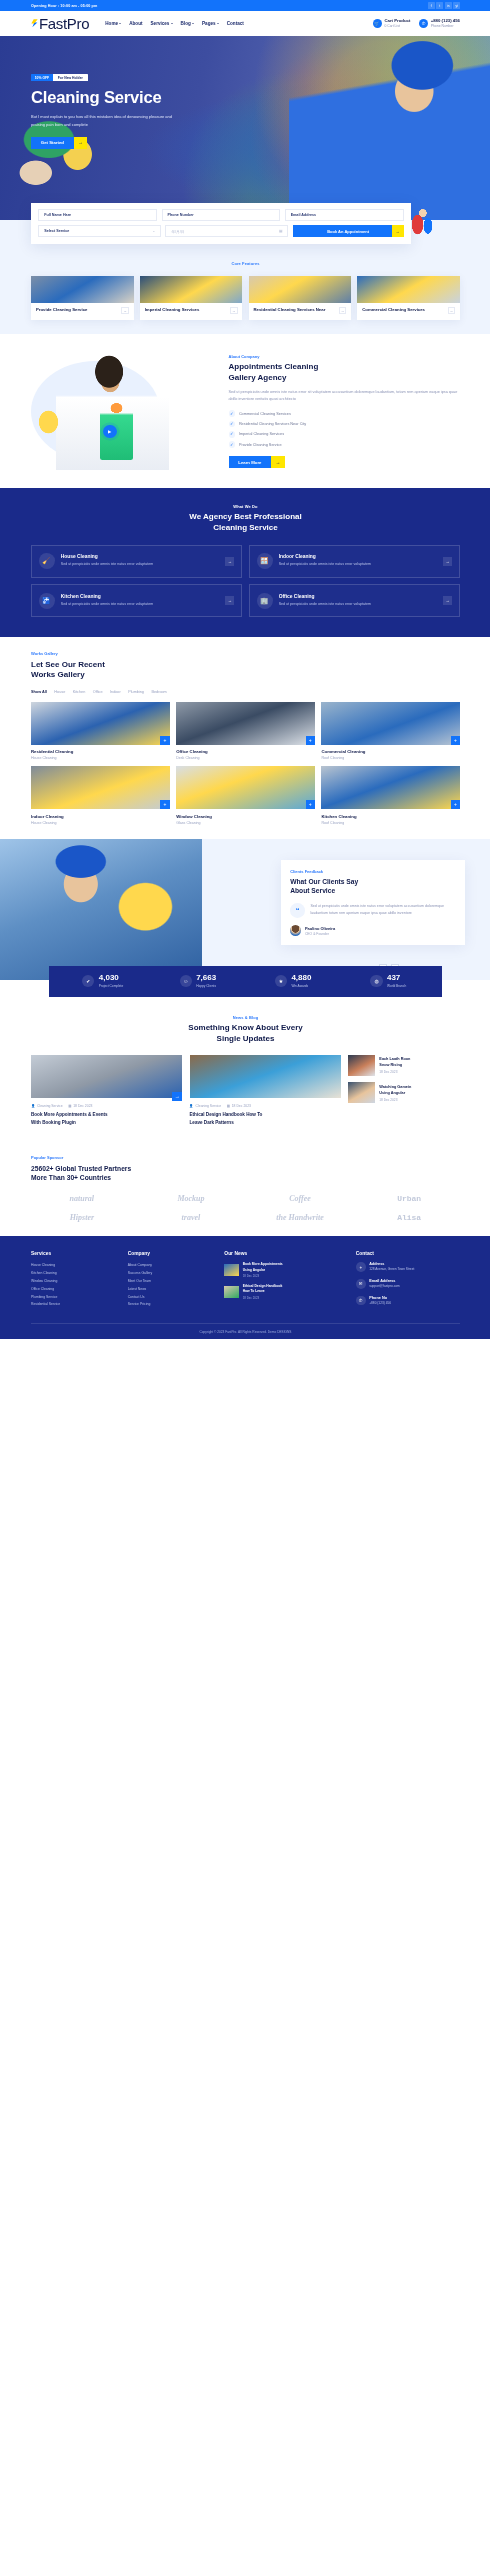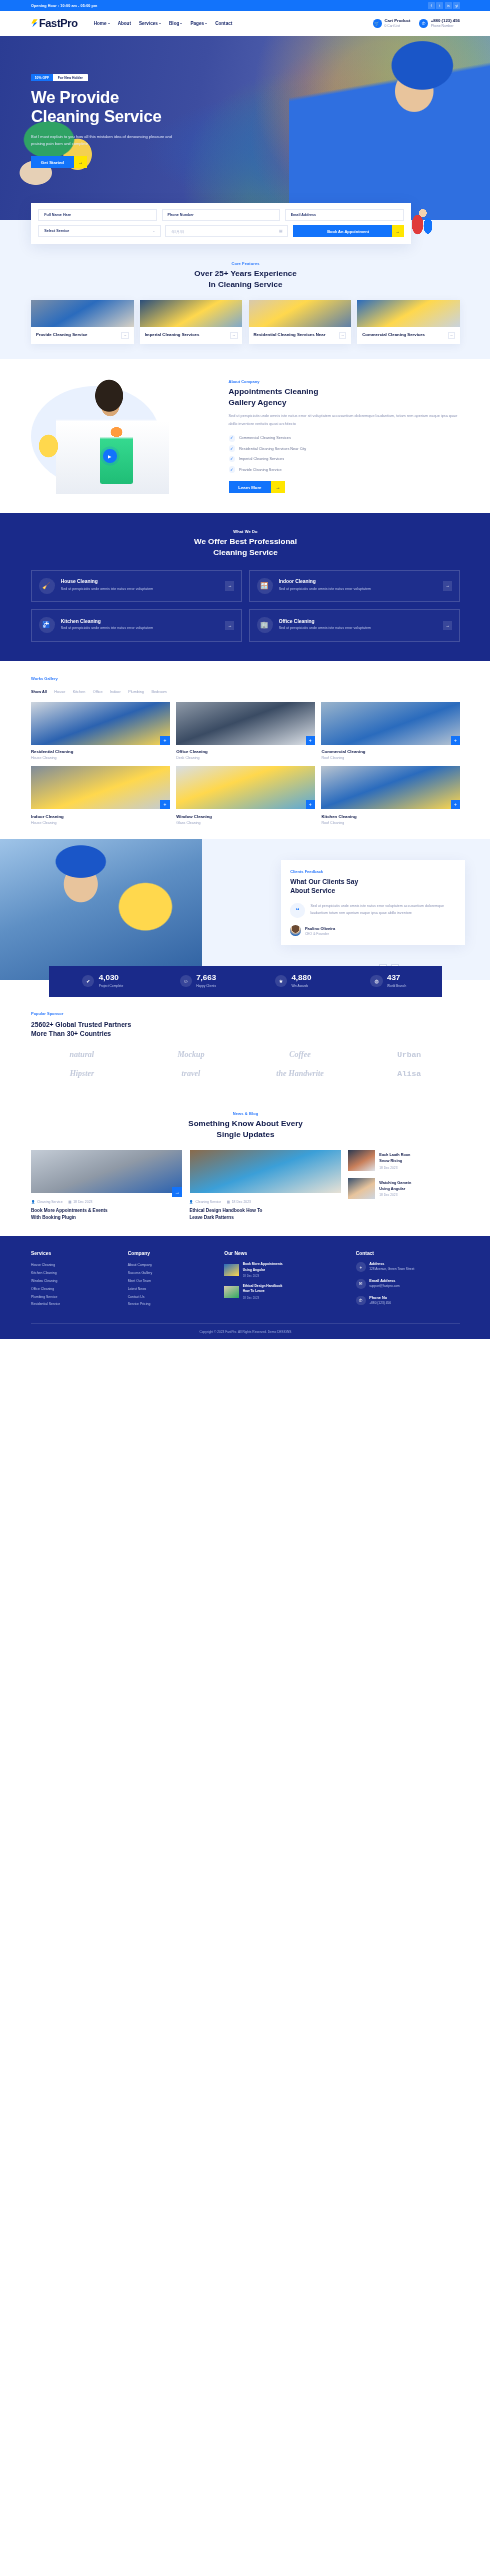--- a/index.html
+++ b/index.html
@@ -19,21 +19,21 @@
          display:flex; align-items:center; justify-content:center; color:#fff; font-size:3.1px; }
 
   
   .nav { height:24.5px; background:#fff; display:flex; align-items:center; }
   .nav .container { display:flex; align-items:center; }
   .logo { display:flex; align-items:center; gap:1.2px; }
   .logo-mark { width:6.7px; height:8px; position:relative; }
   .logo-mark:before{ content:""; position:absolute; inset:0;
     background:linear-gradient(135deg,#ffd200 50%,#1273fb 50%);
     clip-path:polygon(40% 0,100% 0,60% 42%,95% 42%,20% 100%,42% 52%,5% 52%); }
-  .logo-text { font-size:11px; font-weight:700; letter-spacing:-0.3px; color:#101a4a; }
+  .logo-text { font-size:15px; font-weight:400; letter-spacing:-0.3px; color:#101a4a; }
   .menu { display:flex; gap:8px; margin-left:16px; }
   .menu-item { font-size:4.6px; font-weight:700; color:#1b2a6b; display:flex; align-items:center; gap:1.2px; cursor:pointer; }
   .caret { width:0;height:0;border-left:1.3px solid transparent;border-right:1.3px solid transparent;border-top:1.6px solid #1b2a6b; }
   .nav-right { margin-left:auto; display:flex; gap:8.6px; align-items:center; }
   .nav-info { display:flex; align-items:center; gap:2.5px; }
   .nav-circ { width:9.2px;height:9.2px;border-radius:50%;background:#1273fb;display:flex;align-items:center;justify-content:center;color:#fff;font-size:4.3px; }
   .nav-info-t1 { font-size:4.3px; font-weight:700; color:#101a4a; line-height:1.2; }
   .nav-info-t2 { font-size:3.4px; color:#8b93b5; line-height:1.3; }
 
   
@@ -322,21 +322,20 @@
   <div class="hero">
     <div class="hero-bg-img"></div>
     <div class="hero-person"></div>
     <div class="hero-glove"></div>
     <div class="container">
       <div class="badge">
         <div class="b1">10% OFF</div>
         <div class="b2">For New Holder</div>
       </div>
       <div class="hero-title">
-        <div>We Provide</div>
         <div>Cleaning Service</div>
       </div>
       <div class="hero-desc">But I must explain to you how all this mistaken idea of denouncing pleasure and praising pain born and complete</div>
       <div class="btn-row">
         <div class="btn-primary">Get Started</div>
         <div class="btn-arrow">→</div>
       </div>
     </div>
   </div>
 
@@ -369,24 +368,20 @@
           </div>
         </div>
       </div>
       <div class="book-side"></div>
     </div>
   </div>
 
   <div class="sec sec-lightblue" style="padding-top:3.7px;">
     <div class="container">
       <div class="sec-label">Core Features</div>
-      <div class="sec-title">
-        <div>Over 25+ Years Experience</div>
-        <div>In Cleaning Service</div>
-      </div>
       <div class="feat-grid">
         <div class="feat-card">
           <div class="feat-img fi1"></div>
           <div class="feat-body">
             <div class="feat-name">Provide Cleaning Service</div>
             <div class="feat-arrow">→</div>
           </div>
         </div>
         <div class="feat-card">
           <div class="feat-img fi2"></div>
@@ -452,21 +447,21 @@
           <div class="btn-arrow">→</div>
         </div>
       </div>
     </div>
   </div>
 
   <div class="dark">
     <div class="container">
       <div class="sec-label">What We Do</div>
       <div class="sec-title">
-        <div>We Offer Best Professional</div>
+        <div>We Agency Best Professional</div>
         <div>Cleaning Service</div>
       </div>
       <div class="svc-grid">
         <div class="svc-card">
           <div class="svc-ico">🧹</div>
           <div>
             <div class="svc-name">House Cleaning</div>
             <div class="svc-desc">Sed ut perspiciatis unde omnis iste natus error voluptatem</div>
           </div>
           <div class="svc-arrow">→</div>
@@ -496,20 +491,24 @@
           <div class="svc-arrow">→</div>
         </div>
       </div>
     </div>
   </div>
 
   <div class="sec">
     <div class="container">
       <div class="gal-head">
         <div class="gal-label">Works Gallery</div>
+        <div class="gal-title">
+          <div>Let See Our Recent</div>
+          <div>Works Gallery</div>
+        </div>
       </div>
       <div class="gal-filters">
         <div class="gal-f active">Show All</div>
         <div class="gal-f">House</div>
         <div class="gal-f">Kitchen</div>
         <div class="gal-f">Office</div>
         <div class="gal-f">Indoor</div>
         <div class="gal-f">Plumbing</div>
         <div class="gal-f">Bedroom</div>
       </div>
@@ -620,20 +619,90 @@
             <div class="cnt-num">4,880</div>
             <div class="cnt-lab">Win Awards</div>
           </div>
       </div>
       <div class="cnt">
         <div class="cnt-ico">◍</div>
         <div>
             <div class="cnt-num">437</div>
             <div class="cnt-lab">World Branch</div>
           </div>
+      </div>
+    </div>
+  </div>
+
+  <div class="sec" style="padding-top:18.4px;">
+    <div class="container">
+      <div class="sec-label">News &amp; Blog</div>
+      <div class="sec-title">
+        <div>Something Know About Every</div>
+        <div>Single Updates</div>
+      </div>
+      <div class="blog-grid">
+        <div class="blog-card">
+          <div class="blog-img b1">
+              <div class="blog-arrow">→</div>
+            </div>
+          <div class="blog-meta">
+            <div class="bm">
+                <span>👤</span>
+                <span>Cleaning Service</span>
+              </div>
+            <div class="bm">
+                <span>▦</span>
+                <span>18 Dec 2023</span>
+              </div>
+          </div>
+          <div class="blog-title">
+            <div>Book More Appointments &amp; Events</div>
+            <div>With Booking Plugin</div>
+          </div>
+        </div>
+        <div class="blog-card">
+          <div class="blog-img b2"></div>
+          <div class="blog-meta">
+            <div class="bm">
+                <span>👤</span>
+                <span>Cleaning Service</span>
+              </div>
+            <div class="bm">
+                <span>▦</span>
+                <span>18 Dec 2023</span>
+              </div>
+          </div>
+          <div class="blog-title">
+            <div>Ethical Design Handbook How To</div>
+            <div>Leave Dark Patterns</div>
+          </div>
+        </div>
+        <div>
+          <div class="side-post">
+            <div class="sp-img sp1"></div>
+            <div>
+              <div class="sp-t">
+                <div>Each Laath Roon</div>
+                <div>Snow Rising</div>
+              </div>
+              <div class="sp-d">18 Dec 2023</div>
+            </div>
+          </div>
+          <div class="side-post">
+            <div class="sp-img sp2"></div>
+            <div>
+              <div class="sp-t">
+                <div>Watching Gamein</div>
+                <div>Using Angular</div>
+              </div>
+              <div class="sp-d">18 Dec 2023</div>
+            </div>
+          </div>
+        </div>
       </div>
     </div>
   </div>
 
   <div class="sec">
     <div class="container">
       <div class="part-label">Popular Sponsor</div>
       <div class="part-title">
         <div>25602+ Global Trusted Partners</div>
         <div>More Than 30+ Countries</div>
@@ -644,90 +713,20 @@
         <div class="brand serif">Coffee</div>
         <div class="brand mono">Urban</div>
         <div class="brand serif">Hipster</div>
         <div class="brand serif">travel</div>
         <div class="brand serif">the Handwrite</div>
         <div class="brand mono">Alisa</div>
       </div>
     </div>
   </div>
 
-  <div class="sec" style="padding-top:18.4px;">
-    <div class="container">
-      <div class="sec-label">News &amp; Blog</div>
-      <div class="sec-title">
-        <div>Something Know About Every</div>
-        <div>Single Updates</div>
-      </div>
-      <div class="blog-grid">
-        <div class="blog-card">
-          <div class="blog-img b1">
-              <div class="blog-arrow">→</div>
-            </div>
-          <div class="blog-meta">
-            <div class="bm">
-                <span>👤</span>
-                <span>Cleaning Service</span>
-              </div>
-            <div class="bm">
-                <span>▦</span>
-                <span>18 Dec 2023</span>
-              </div>
-          </div>
-          <div class="blog-title">
-            <div>Book More Appointments &amp; Events</div>
-            <div>With Booking Plugin</div>
-          </div>
-        </div>
-        <div class="blog-card">
-          <div class="blog-img b2"></div>
-          <div class="blog-meta">
-            <div class="bm">
-                <span>👤</span>
-                <span>Cleaning Service</span>
-              </div>
-            <div class="bm">
-                <span>▦</span>
-                <span>18 Dec 2023</span>
-              </div>
-          </div>
-          <div class="blog-title">
-            <div>Ethical Design Handbook How To</div>
-            <div>Leave Dark Patterns</div>
-          </div>
-        </div>
-        <div>
-          <div class="side-post">
-            <div class="sp-img sp1"></div>
-            <div>
-              <div class="sp-t">
-                <div>Each Laath Roon</div>
-                <div>Snow Rising</div>
-              </div>
-              <div class="sp-d">18 Dec 2023</div>
-            </div>
-          </div>
-          <div class="side-post">
-            <div class="sp-img sp2"></div>
-            <div>
-              <div class="sp-t">
-                <div>Watching Gamein</div>
-                <div>Using Angular</div>
-              </div>
-              <div class="sp-d">18 Dec 2023</div>
-            </div>
-          </div>
-        </div>
-      </div>
-    </div>
-  </div>
-
   <div class="footer">
     <div class="container">
       <div class="foot-grid">
         <div>
           <div class="foot-h">Services</div>
           <div class="foot-li">House Cleaning</div>
           <div class="foot-li">Kitchen Cleaning</div>
           <div class="foot-li">Window Cleaning</div>
           <div class="foot-li">Office Cleaning</div>
           <div class="foot-li">Plumbing Service</div>

